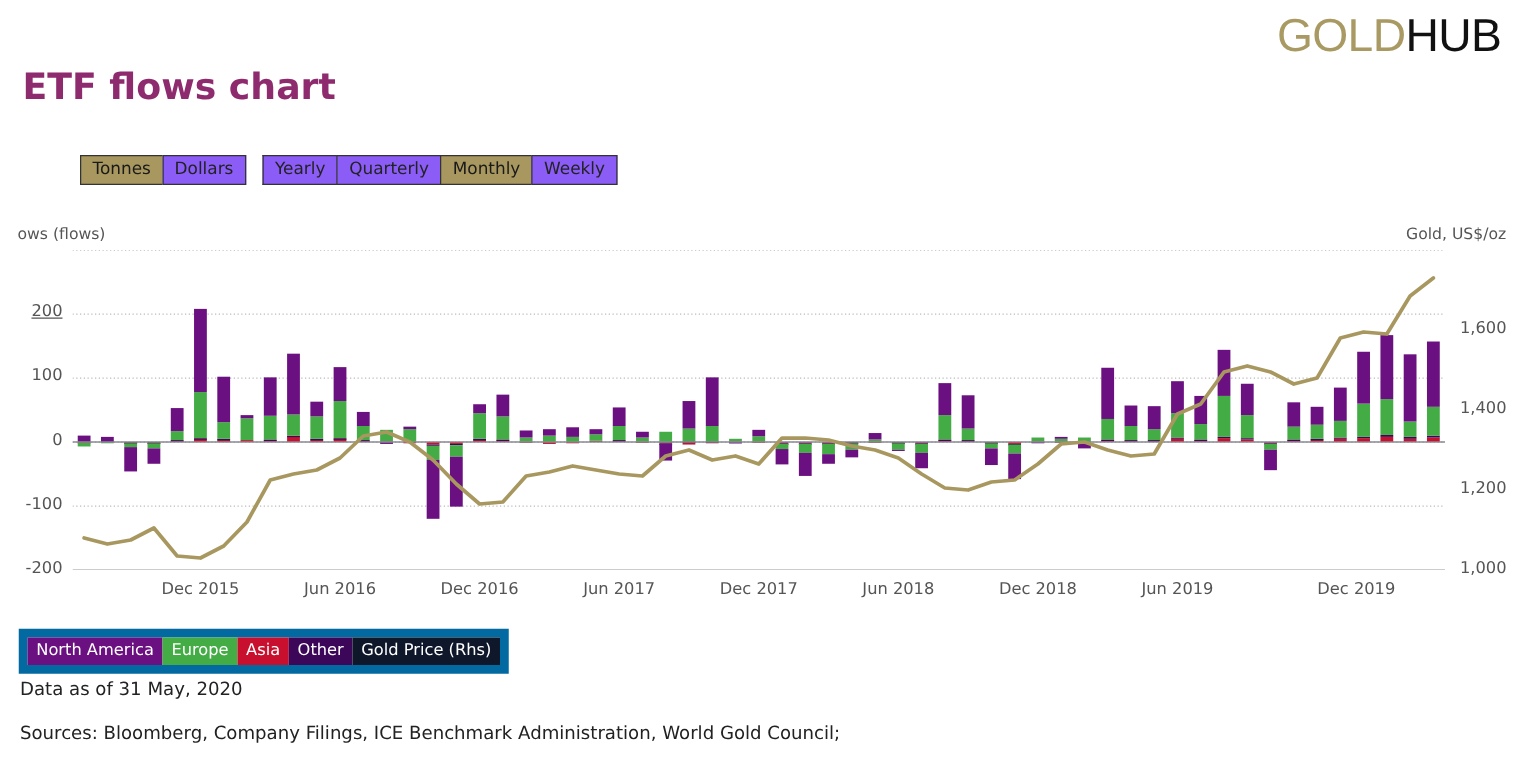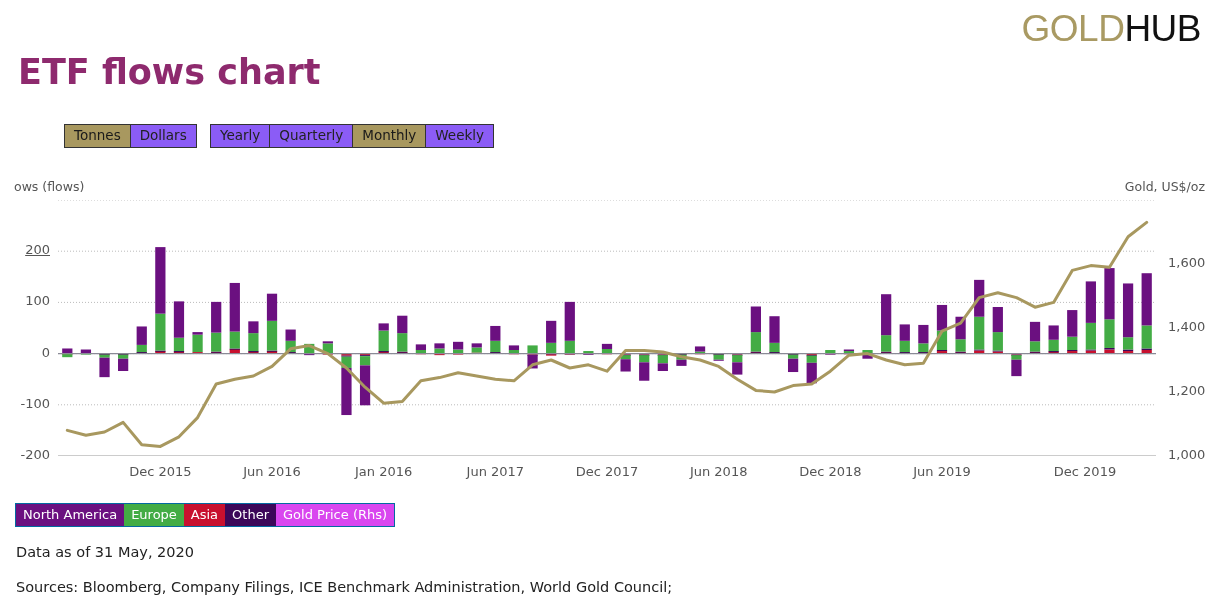--- a/index.html
+++ b/index.html
@@ -10,21 +10,21 @@
   }
   #brand{
     position:absolute;top:8px;right:18px;
     font-family:"Liberation Sans","DejaVu Sans",sans-serif;
     font-size:37px;letter-spacing:-0.5px;font-weight:400;
   }
   #brand .g{color:#a99a63;margin-left:16px;}
   #brand .h{color:#111;}
   #title{
     position:absolute;left:18px;top:52px;
-    font-size:35px;font-weight:bold;color:#8e2a6e;
+    font-size:29px;font-weight:bold;color:#8e2a6e;
     font-family:"DejaVu Sans","Liberation Sans",sans-serif;
   }
   .togglebar{position:absolute;top:124px;display:flex;padding-left:48px;}
   #tg-units{left:16px;}
   #tg-freq{left:162px;}
   .tbtn{
     border:1px solid #333;border-right-width:0;
     padding:3px 9px 4px 9px;font-size:13.5px;line-height:15px;
     background:#8b5cf6;color:#222;cursor:pointer;white-space:nowrap;
   }
@@ -34,21 +34,21 @@
   #cap-left{left:14px;top:179px;}
   #cap-right{right:14px;top:179px;}
   #plot{
     position:absolute;left:58px;top:200px;
     width:1098px;height:256px;
   }
   #plot svg{display:block;}
   .ytick{position:absolute;font-size:13px;color:#555;text-align:right;}
   .ytick.right{text-align:left;}
   .xtick{position:absolute;font-size:13px;color:#555;text-align:center;width:90px;}
-  #legend{position:absolute;left:15px;top:503px;display:flex;border:1px solid #0369a1;}
+  #legend{position:absolute;left:15px;top:503px;display:flex;border:7px solid #0369a1;}
   .lg{font-size:13px;padding:3px 7px 4px 7px;line-height:15px;white-space:nowrap;}
   .note{position:absolute;left:16px;font-size:14.5px;color:#222;}
   #note1{top:544px;}
   #note2{top:579px;}
 </style>
 </head>
 <body>
 
 <div id="brand">
   <span class="g">GOLD</span><span class="h">HUB</span>
@@ -431,31 +431,31 @@
     <div class="ytick" style="left: -52px; width: 44px; top: 93.4px;">100</div>
     <div class="ytick" style="left: -52px; width: 44px; top: 144.6px;">0</div>
     <div class="ytick" style="left: -52px; width: 44px; top: 195.8px;">-100</div>
     <div class="ytick" style="left: -52px; width: 44px; top: 247px;">-200</div>
     <div class="ytick right" style="left: 1110px; top: 55px;">1,600</div>
     <div class="ytick right" style="left: 1110px; top: 119px;">1,400</div>
     <div class="ytick right" style="left: 1110px; top: 183px;">1,200</div>
     <div class="ytick right" style="left: 1110px; top: 247px;">1,000</div>
     <div class="xtick" style="left: 57.3559px; top: 264px;">Dec 2015</div>
     <div class="xtick" style="left: 169.017px; top: 264px;">Jun 2016</div>
-    <div class="xtick" style="left: 280.678px; top: 264px;">Jan 2016</div>
+    <div class="xtick" style="left: 280.678px; top: 264px;">Dec 2016</div>
     <div class="xtick" style="left: 392.339px; top: 264px;">Jun 2017</div>
     <div class="xtick" style="left: 504px; top: 264px;">Dec 2017</div>
     <div class="xtick" style="left: 615.661px; top: 264px;">Jun 2018</div>
     <div class="xtick" style="left: 727.322px; top: 264px;">Dec 2018</div>
     <div class="xtick" style="left: 838.983px; top: 264px;">Jun 2019</div>
     <div class="xtick" style="left: 982px; top: 264px;">Dec 2019</div>
   </div>
 
 <div id="legend">
     <div class="lg" style="background: rgb(107, 16, 128); color: rgb(255, 255, 255);">North America</div>
     <div class="lg" style="background: rgb(67, 172, 69); color: rgb(255, 255, 255);">Europe</div>
     <div class="lg" style="background: rgb(200, 16, 46); color: rgb(255, 255, 255);">Asia</div>
     <div class="lg" style="background: rgb(60, 7, 89); color: rgb(255, 255, 255);">Other</div>
-    <div class="lg" style="background: #d946ef; color: rgb(255, 255, 255);">Gold Price (Rhs)</div>
+    <div class="lg" style="background: #0f172a; color: rgb(255, 255, 255);">Gold Price (Rhs)</div>
   </div>
 
 <div class="note" id="note1">Data as of 31 May, 2020</div>
 <div class="note" id="note2">Sources: Bloomberg, Company Filings, ICE Benchmark Administration, World Gold Council;</div>
 
 </body></html>

